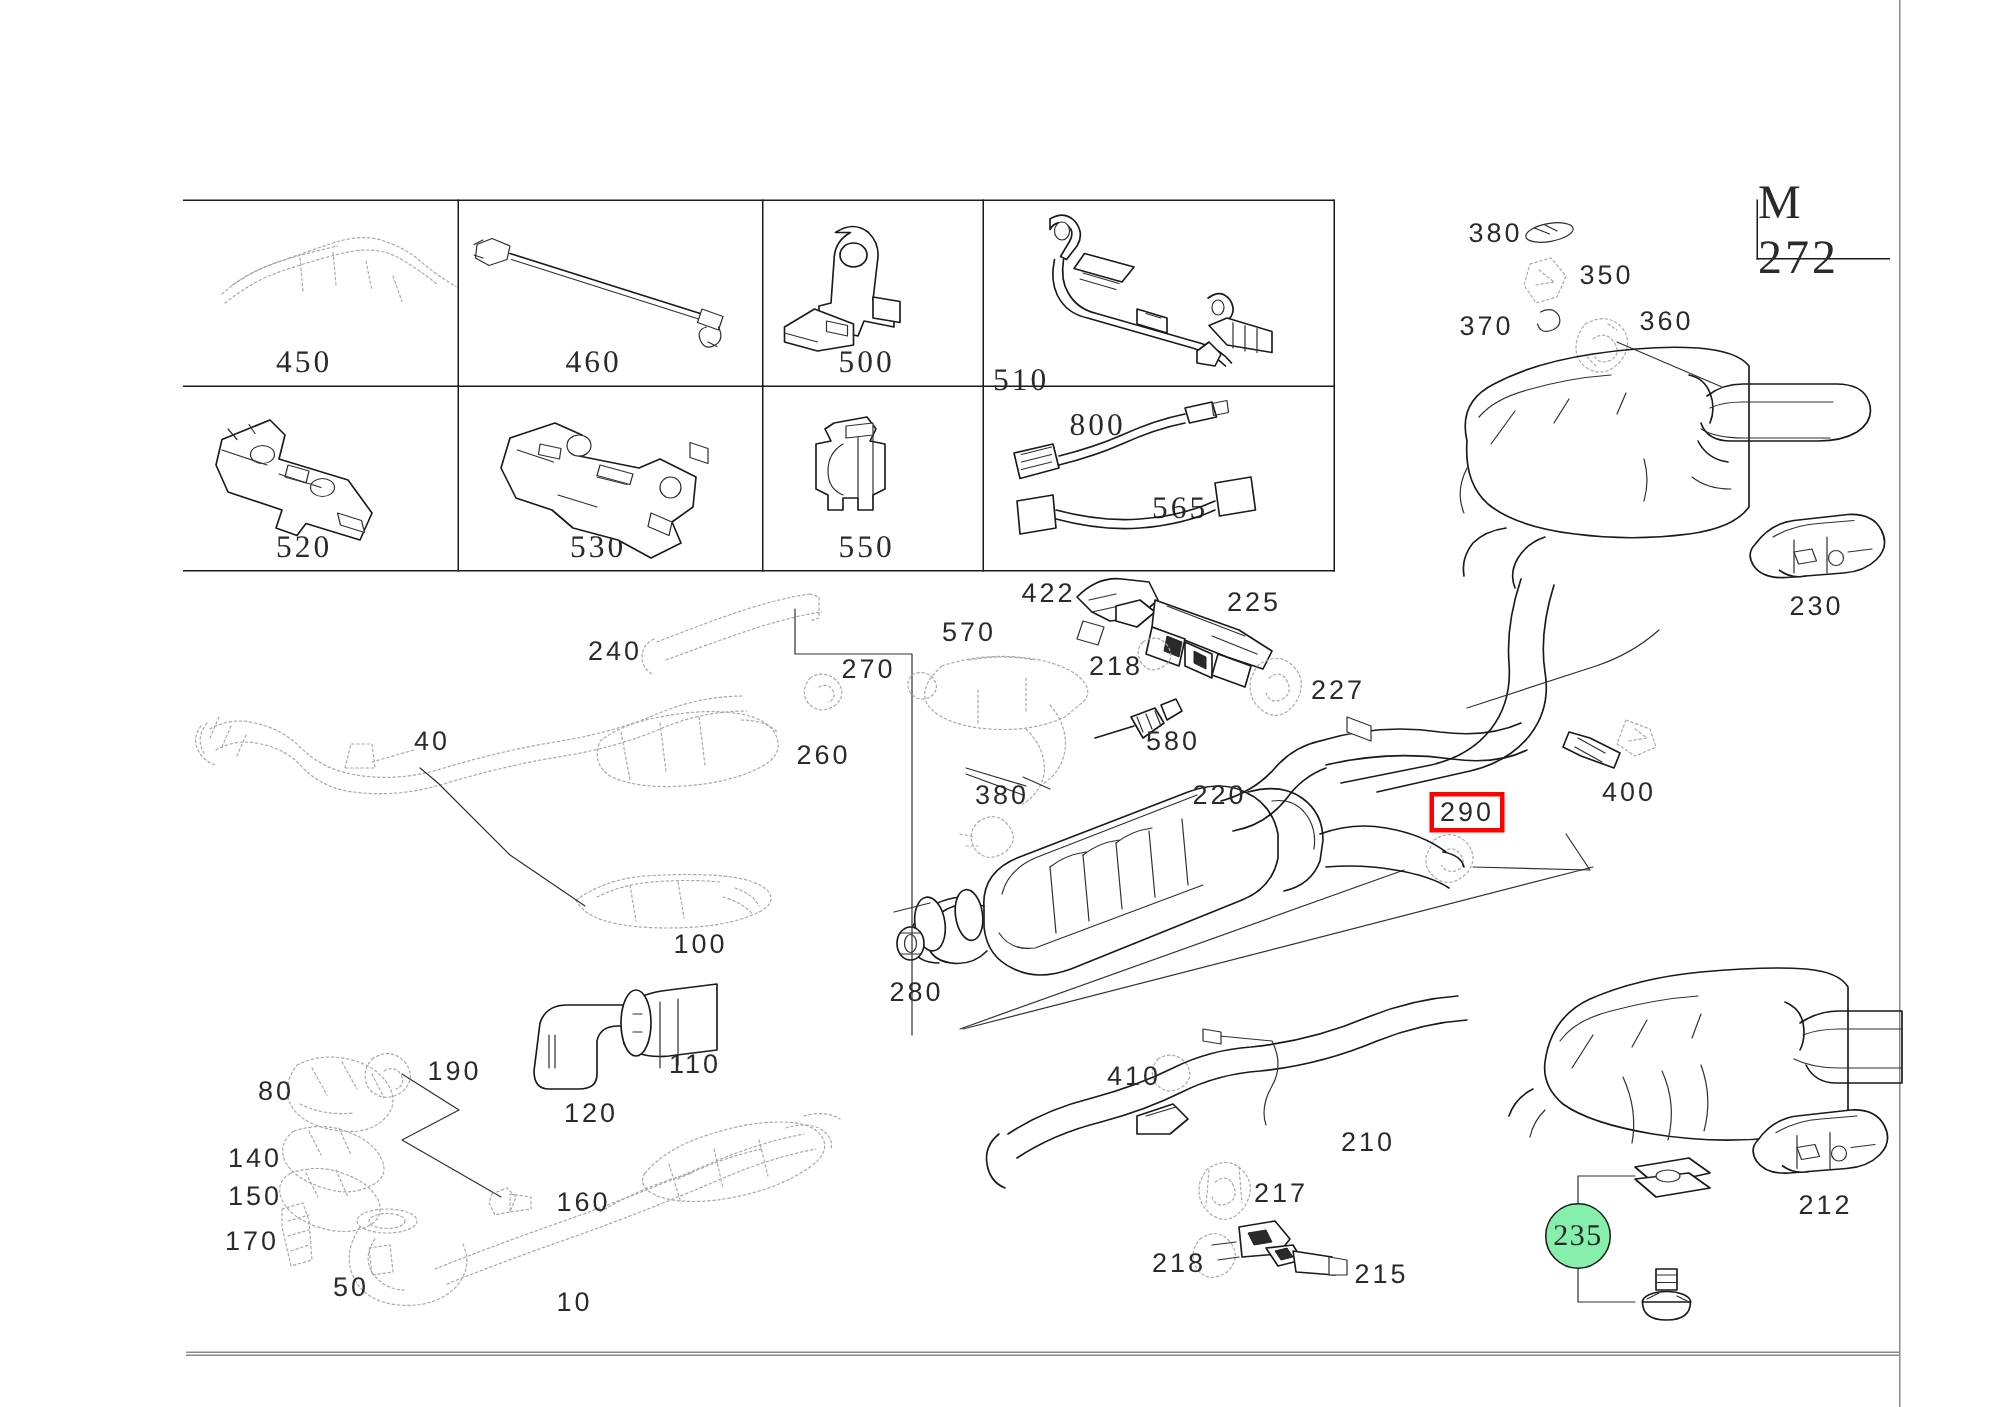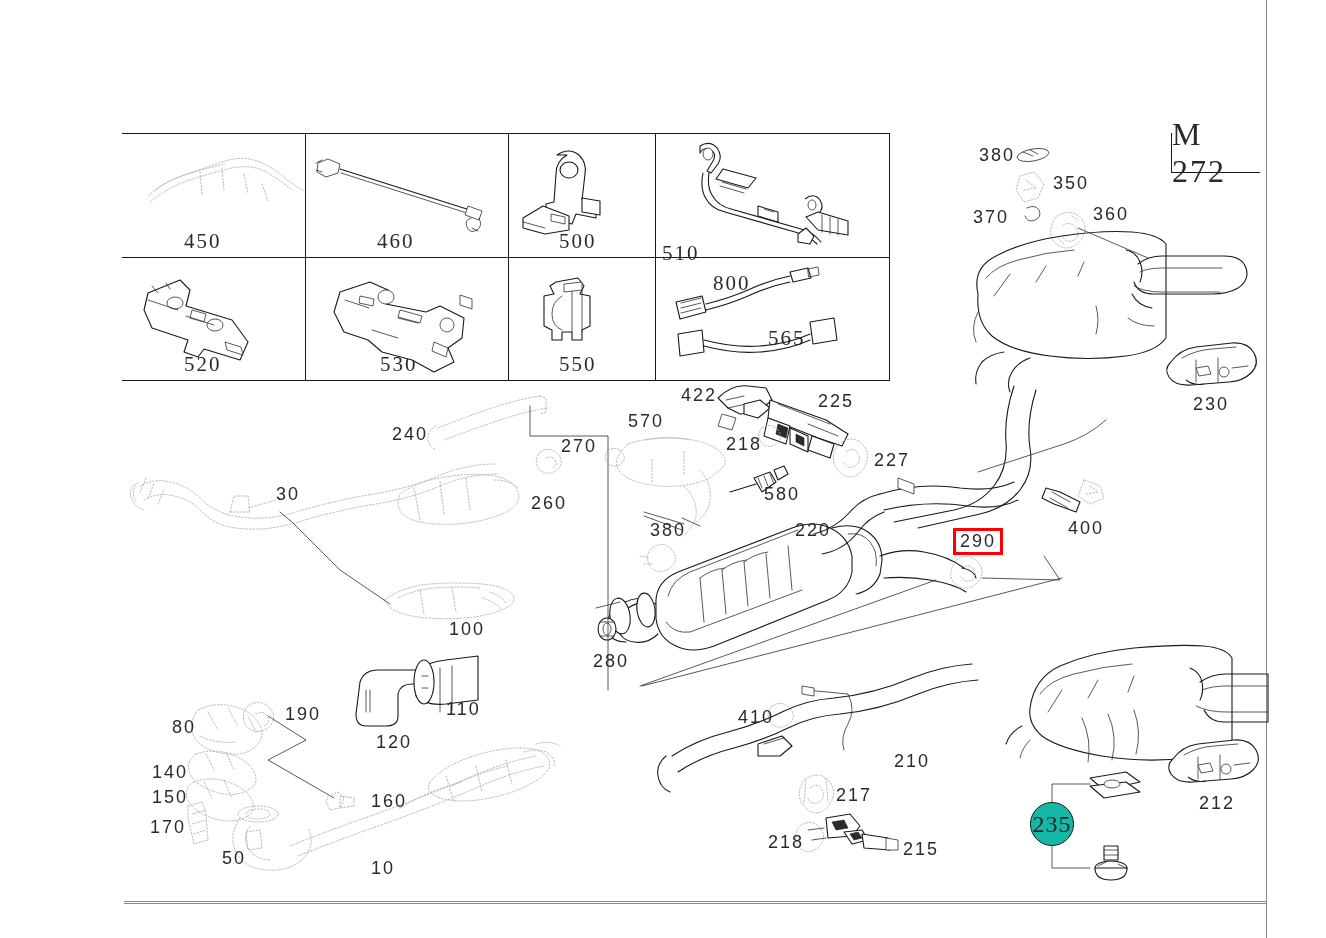--- a/index.html
+++ b/index.html
@@ -107,24 +107,24 @@
     position: absolute;
     width: 44px;
     height: 44px;
     border: 1.2px solid #1a1a1a;
     border-radius: 50%;
     box-sizing: border-box;
     display: flex;
     align-items: center;
     justify-content: center;
     font-family: "Liberation Serif", serif;
-    font-size: 24px;
+    font-size: 20px;
     letter-spacing: 1px;
     color: #2a2a2a;
-    background: #14b8a6;
+    background: #86efac;
   }
   
   #art-layer, #grid-art-layer {
     position: absolute;
     left: 0;
     top: 0;
     width: 1326px;
     height: 938px;
     pointer-events: none;
   }
@@ -622,21 +622,21 @@
   <div class="callout" style="left:973px;  top:208px;">370</div>
   <div class="callout" style="left:1093px; top:205px;">360</div>
   <div class="callout" style="left:1193px; top:395px;">230</div>
   <div class="callout" style="left:392px;  top:425px;">240</div>
   <div class="callout" style="left:628px;  top:412px;">570</div>
   <div class="callout" style="left:681px;  top:386px;">422</div>
   <div class="callout" style="left:818px;  top:392px;">225</div>
   <div class="callout" style="left:561px;  top:437px;">270</div>
   <div class="callout" style="left:726px;  top:435px;">218</div>
   <div class="callout" style="left:874px;  top:451px;text-align:center;">227</div>
-  <div class="callout" style="left:276px;  top:485px;">30</div>
+  <div class="callout" style="left:276px;  top:485px;">40</div>
   <div class="callout" style="left:531px;  top:494px;">260</div>
   <div class="callout" style="left:764px;  top:485px;">580</div>
   <div class="callout" style="left:1068px; top:519px;">400</div>
   <div class="callout" style="left:650px;  top:521px;">380</div>
   <div class="callout" style="left:795px;  top:521px;">220</div>
   <div class="callout highlight" style="left:953px; top:528px;">290</div>
   <div class="callout" style="left:449px;  top:620px;">100</div>
   <div class="callout" style="left:593px;  top:652px;">280</div>
   <div class="callout" style="left:285px;  top:705px;">190</div>
   <div class="callout" style="left:172px;  top:718px;">80</div>

